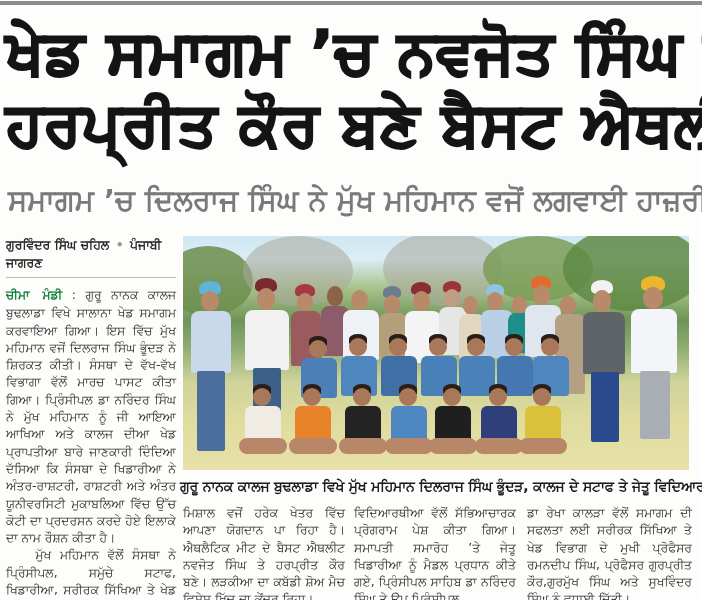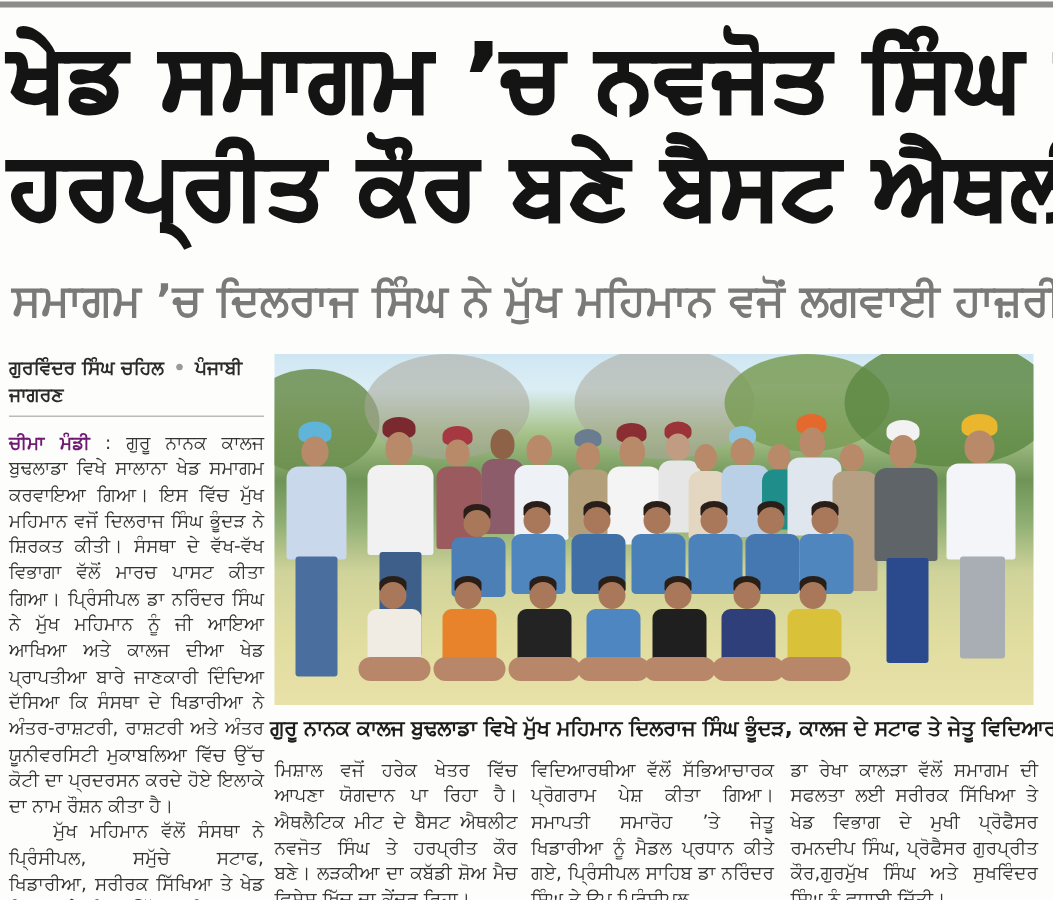--- a/index.html
+++ b/index.html
@@ -35,21 +35,21 @@
     .byline .dot { color: #999; margin: 0 2px; }
     .byline-rule {
       position: absolute; left: 6px; top: 277px; width: 170px; height: 1px; background: #bbb;
     }
     .col {
       position: absolute; font-size: 12.3px; line-height: 17.3px; color: #333;
       text-align: justify;
     }
     .col p { margin: 0; }
     .col .indent { text-indent: 2.4em; }
-    .dateline { font-weight: 700; color: #701a75; }
+    .dateline { font-weight: 700; color: #15803d; font-family: Liberation Mono, monospace; }
     .col1 { left: 6px; top: 287px; width: 170px; }
     .col2 { left: 183px; top: 505px; width: 162px; }
     .col3 { left: 354px; top: 505px; width: 162px; }
     .col4 { left: 527px; top: 505px; width: 165px; }
 
     .photo {
       position: absolute; left: 183px; top: 236px; width: 506px; height: 234px;
       overflow: hidden;
       background: linear-gradient(180deg, #cfe6f2 0%, #dbeef5 10%, #a9c48d 22%, #6f9457 36%, #8fae73 48%, #cfd39a 62%, #e0dc9f 80%, #e8e1a8 100%);
     }

